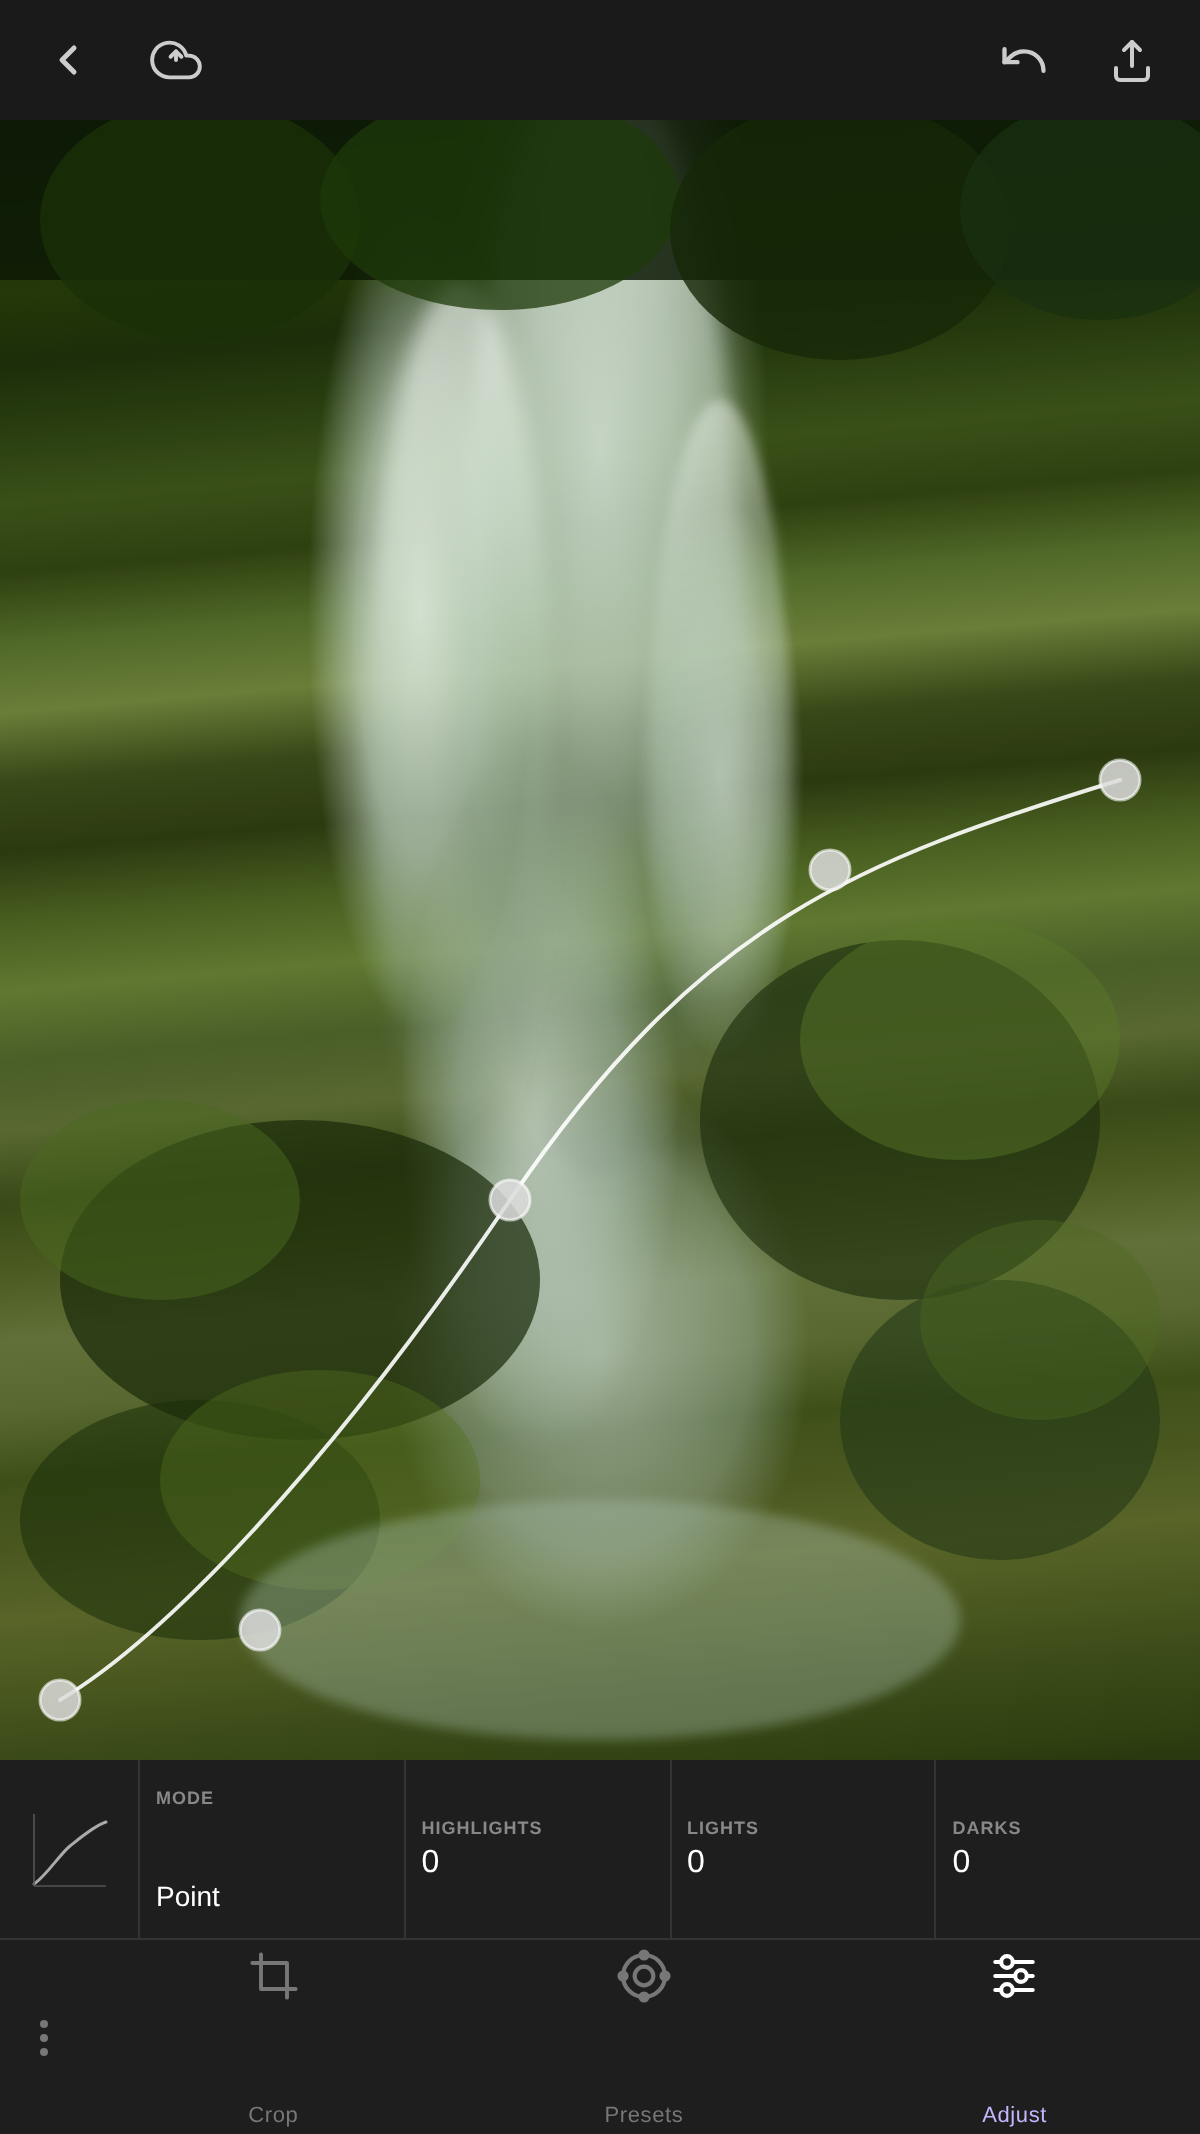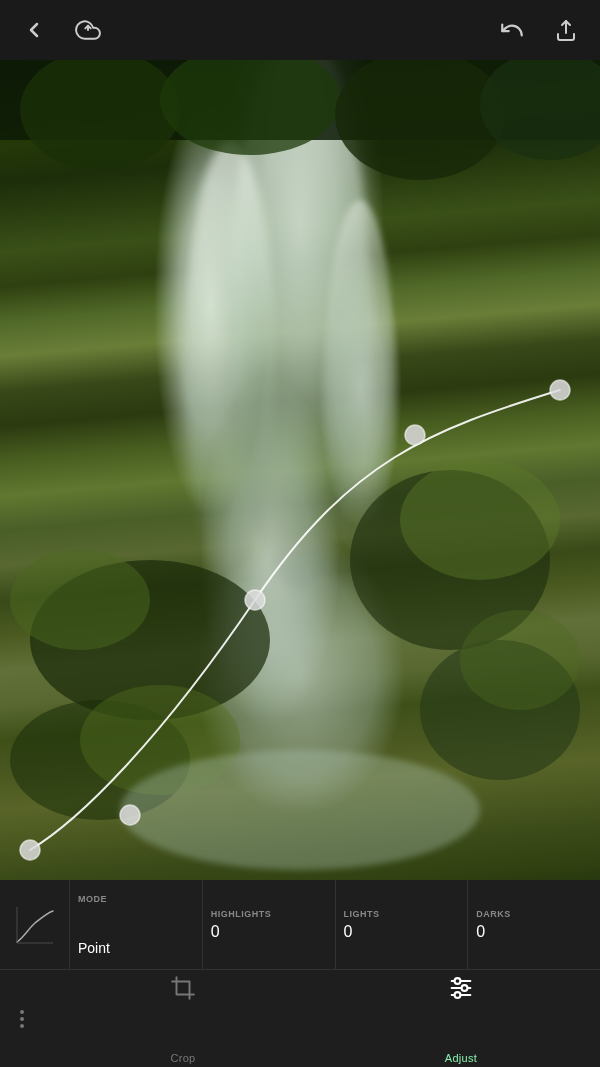--- a/index.html
+++ b/index.html
@@ -141,21 +141,21 @@
       display: flex;
       flex-direction: column;
       align-items: center;
       justify-content: center;
       gap: 6px;
       cursor: pointer;
       height: 100%;
       color: #777;
     }
     .nav-tab.active {
-      color: #86efac;
+      color: #c4b5fd;
     }
     .nav-tab-icon {
       width: 28px;
       height: 28px;
       display: flex;
       align-items: center;
       justify-content: center;
     }
     .nav-tab-icon svg {
       stroke-width: 1.8;
@@ -376,20 +376,33 @@
     <div class="nav-tab">
       <div class="nav-tab-icon">
         <svg viewBox="0 0 24 24" width="26" height="26">
           <polyline points="6 2 6 18 22 18" stroke="#777" stroke-width="1.8" fill="none" stroke-linecap="round" stroke-linejoin="round"></polyline>
           <polyline points="2 6 18 6 18 22" stroke="#777" stroke-width="1.8" fill="none" stroke-linecap="round" stroke-linejoin="round"></polyline>
         </svg>
       </div>
       <span class="nav-tab-label">Crop</span>
     </div>
 
+    <div class="nav-tab">
+      <div class="nav-tab-icon">
+        <svg viewBox="0 0 24 24" width="28" height="28">
+          <circle cx="12" cy="12" r="4" stroke="#777" stroke-width="1.8" fill="none"></circle>
+          <circle cx="12" cy="12" r="9" stroke="#777" stroke-width="1.8" fill="none"></circle>
+          <circle cx="12" cy="3" r="1.5" fill="#777"></circle>
+          <circle cx="12" cy="21" r="1.5" fill="#777"></circle>
+          <circle cx="3" cy="12" r="1.5" fill="#777"></circle>
+          <circle cx="21" cy="12" r="1.5" fill="#777"></circle>
+        </svg>
+      </div>
+      <span class="nav-tab-label">Presets</span>
+    </div>
 
     <div class="nav-tab active">
       <div class="nav-tab-icon">
         <svg viewBox="0 0 24 24" width="28" height="28">
           <line x1="4" y1="6" x2="20" y2="6" stroke="#fff" stroke-width="1.8" stroke-linecap="round"></line>
           <line x1="4" y1="12" x2="20" y2="12" stroke="#fff" stroke-width="1.8" stroke-linecap="round"></line>
           <line x1="4" y1="18" x2="20" y2="18" stroke="#fff" stroke-width="1.8" stroke-linecap="round"></line>
           <circle cx="9" cy="6" r="2.5" fill="#1e1e1e" stroke="#fff" stroke-width="1.8"></circle>
           <circle cx="15" cy="12" r="2.5" fill="#1e1e1e" stroke="#fff" stroke-width="1.8"></circle>
           <circle cx="9" cy="18" r="2.5" fill="#1e1e1e" stroke="#fff" stroke-width="1.8"></circle>

